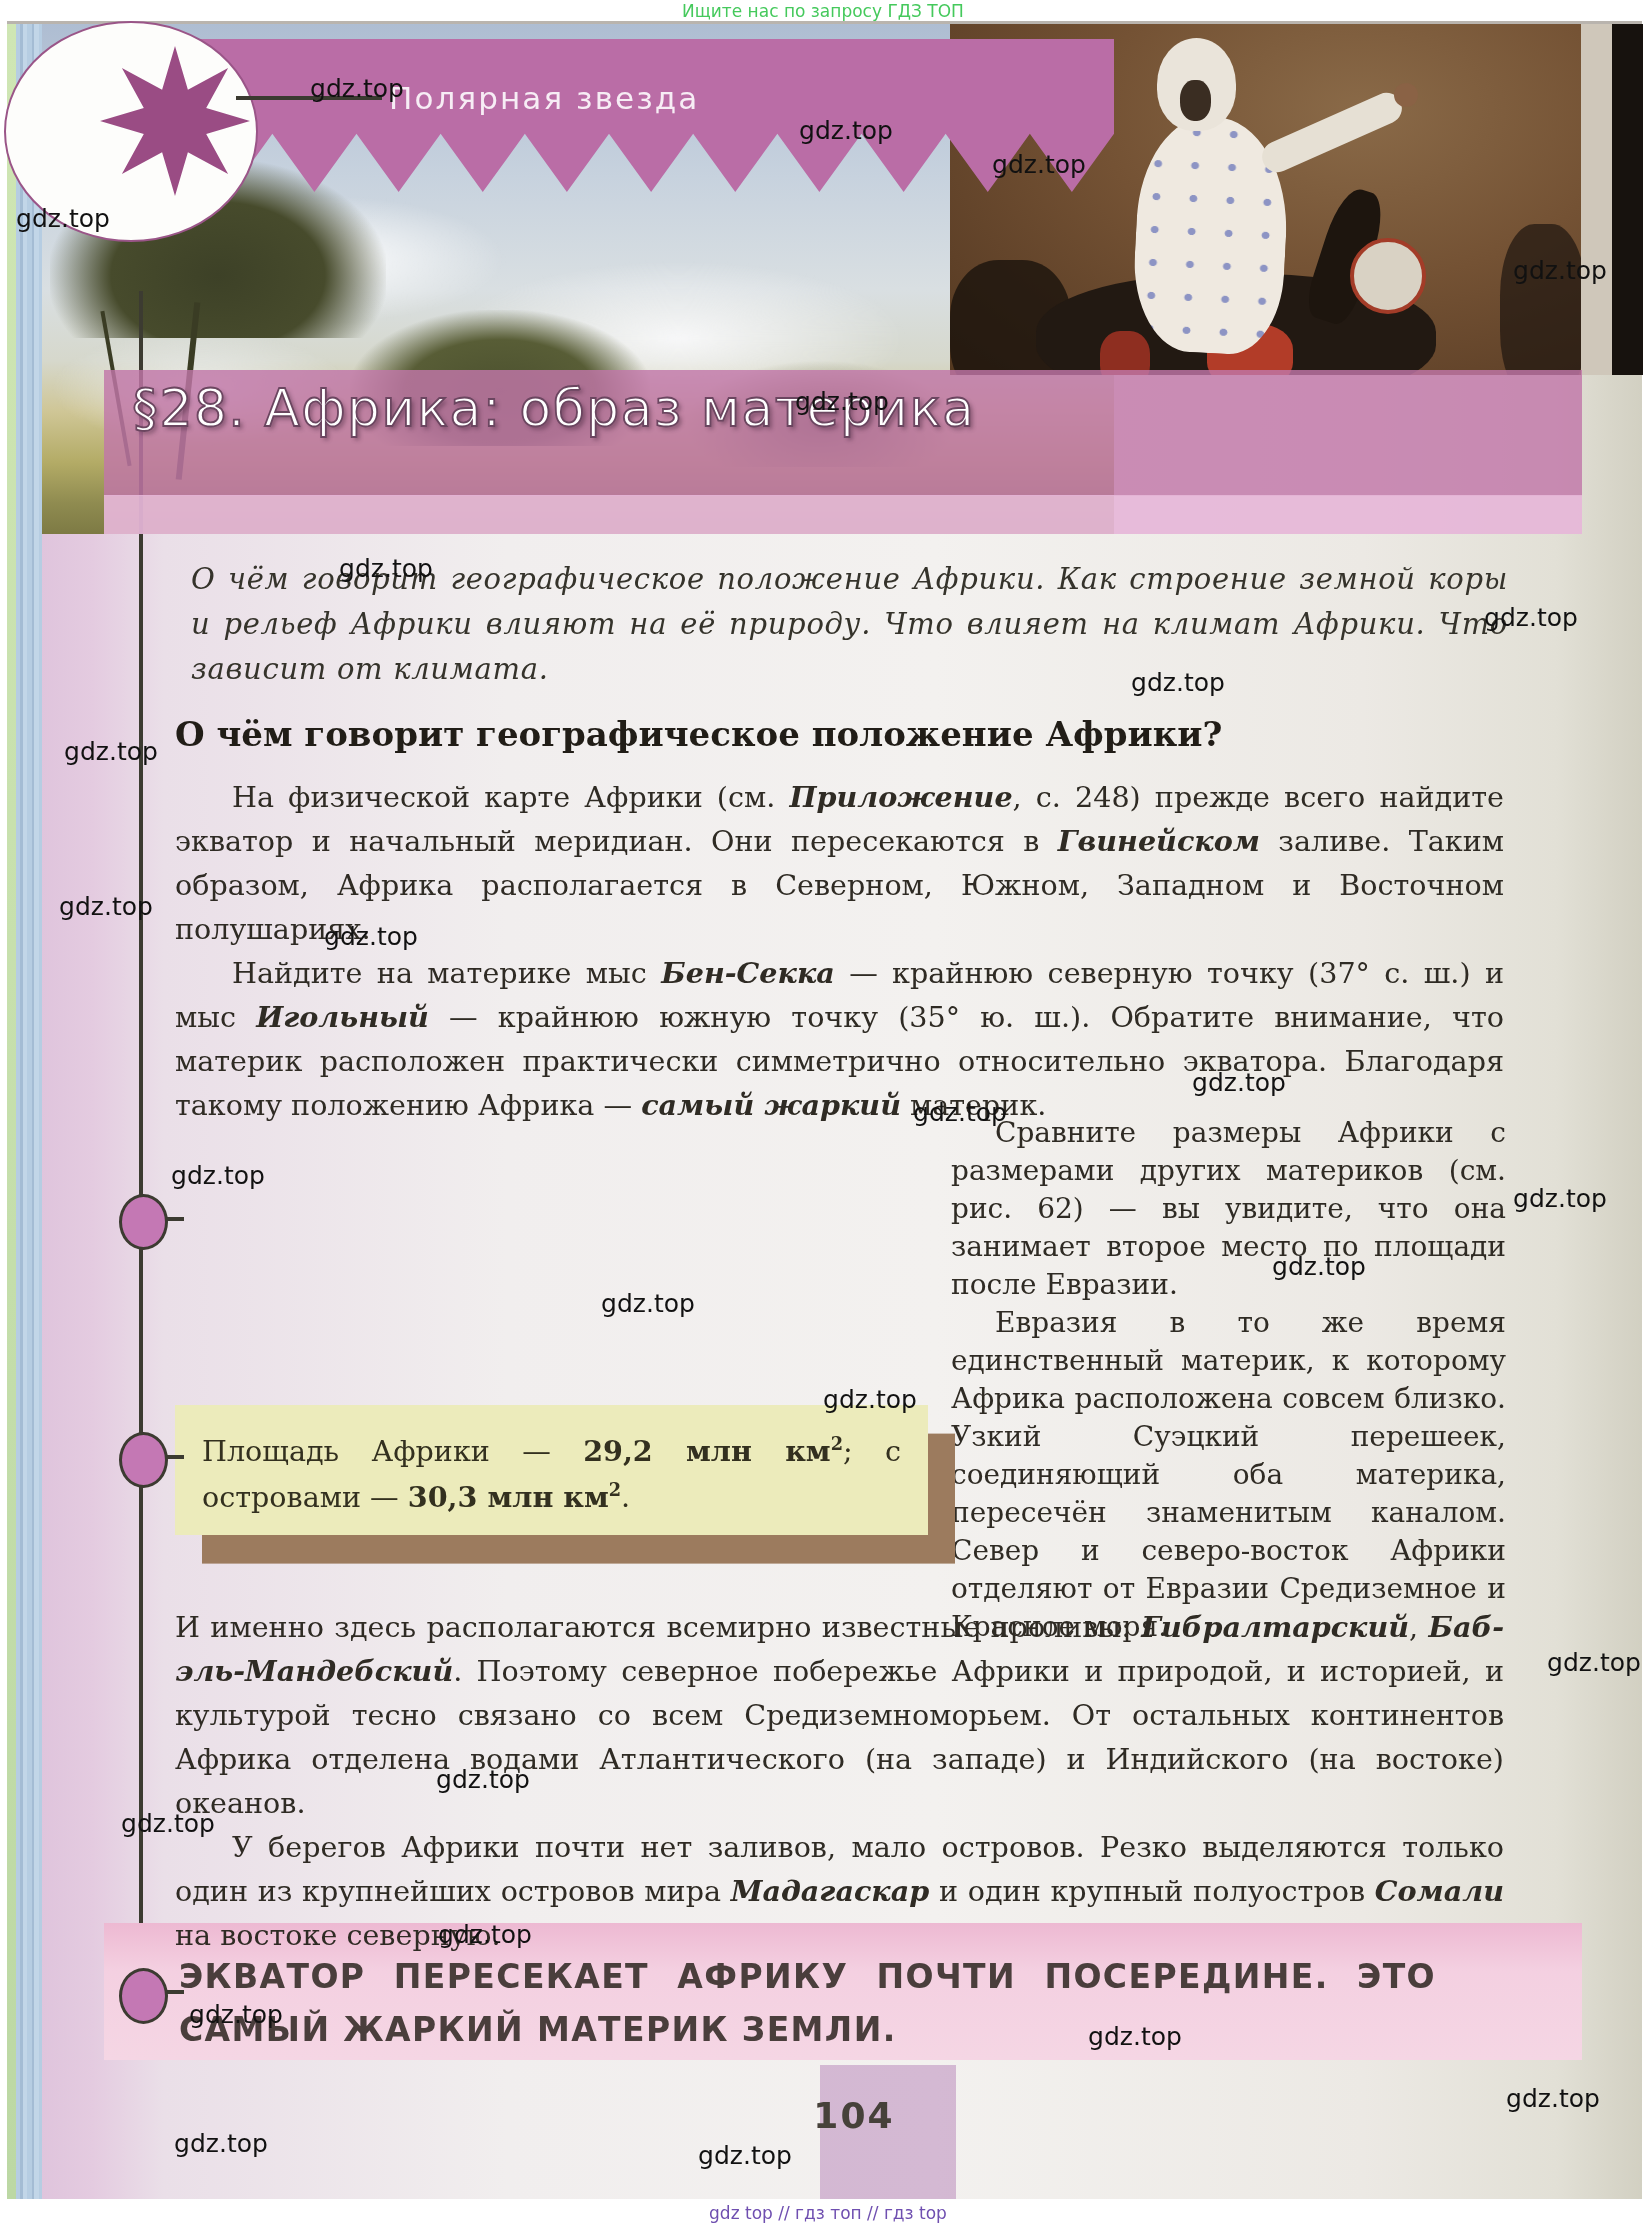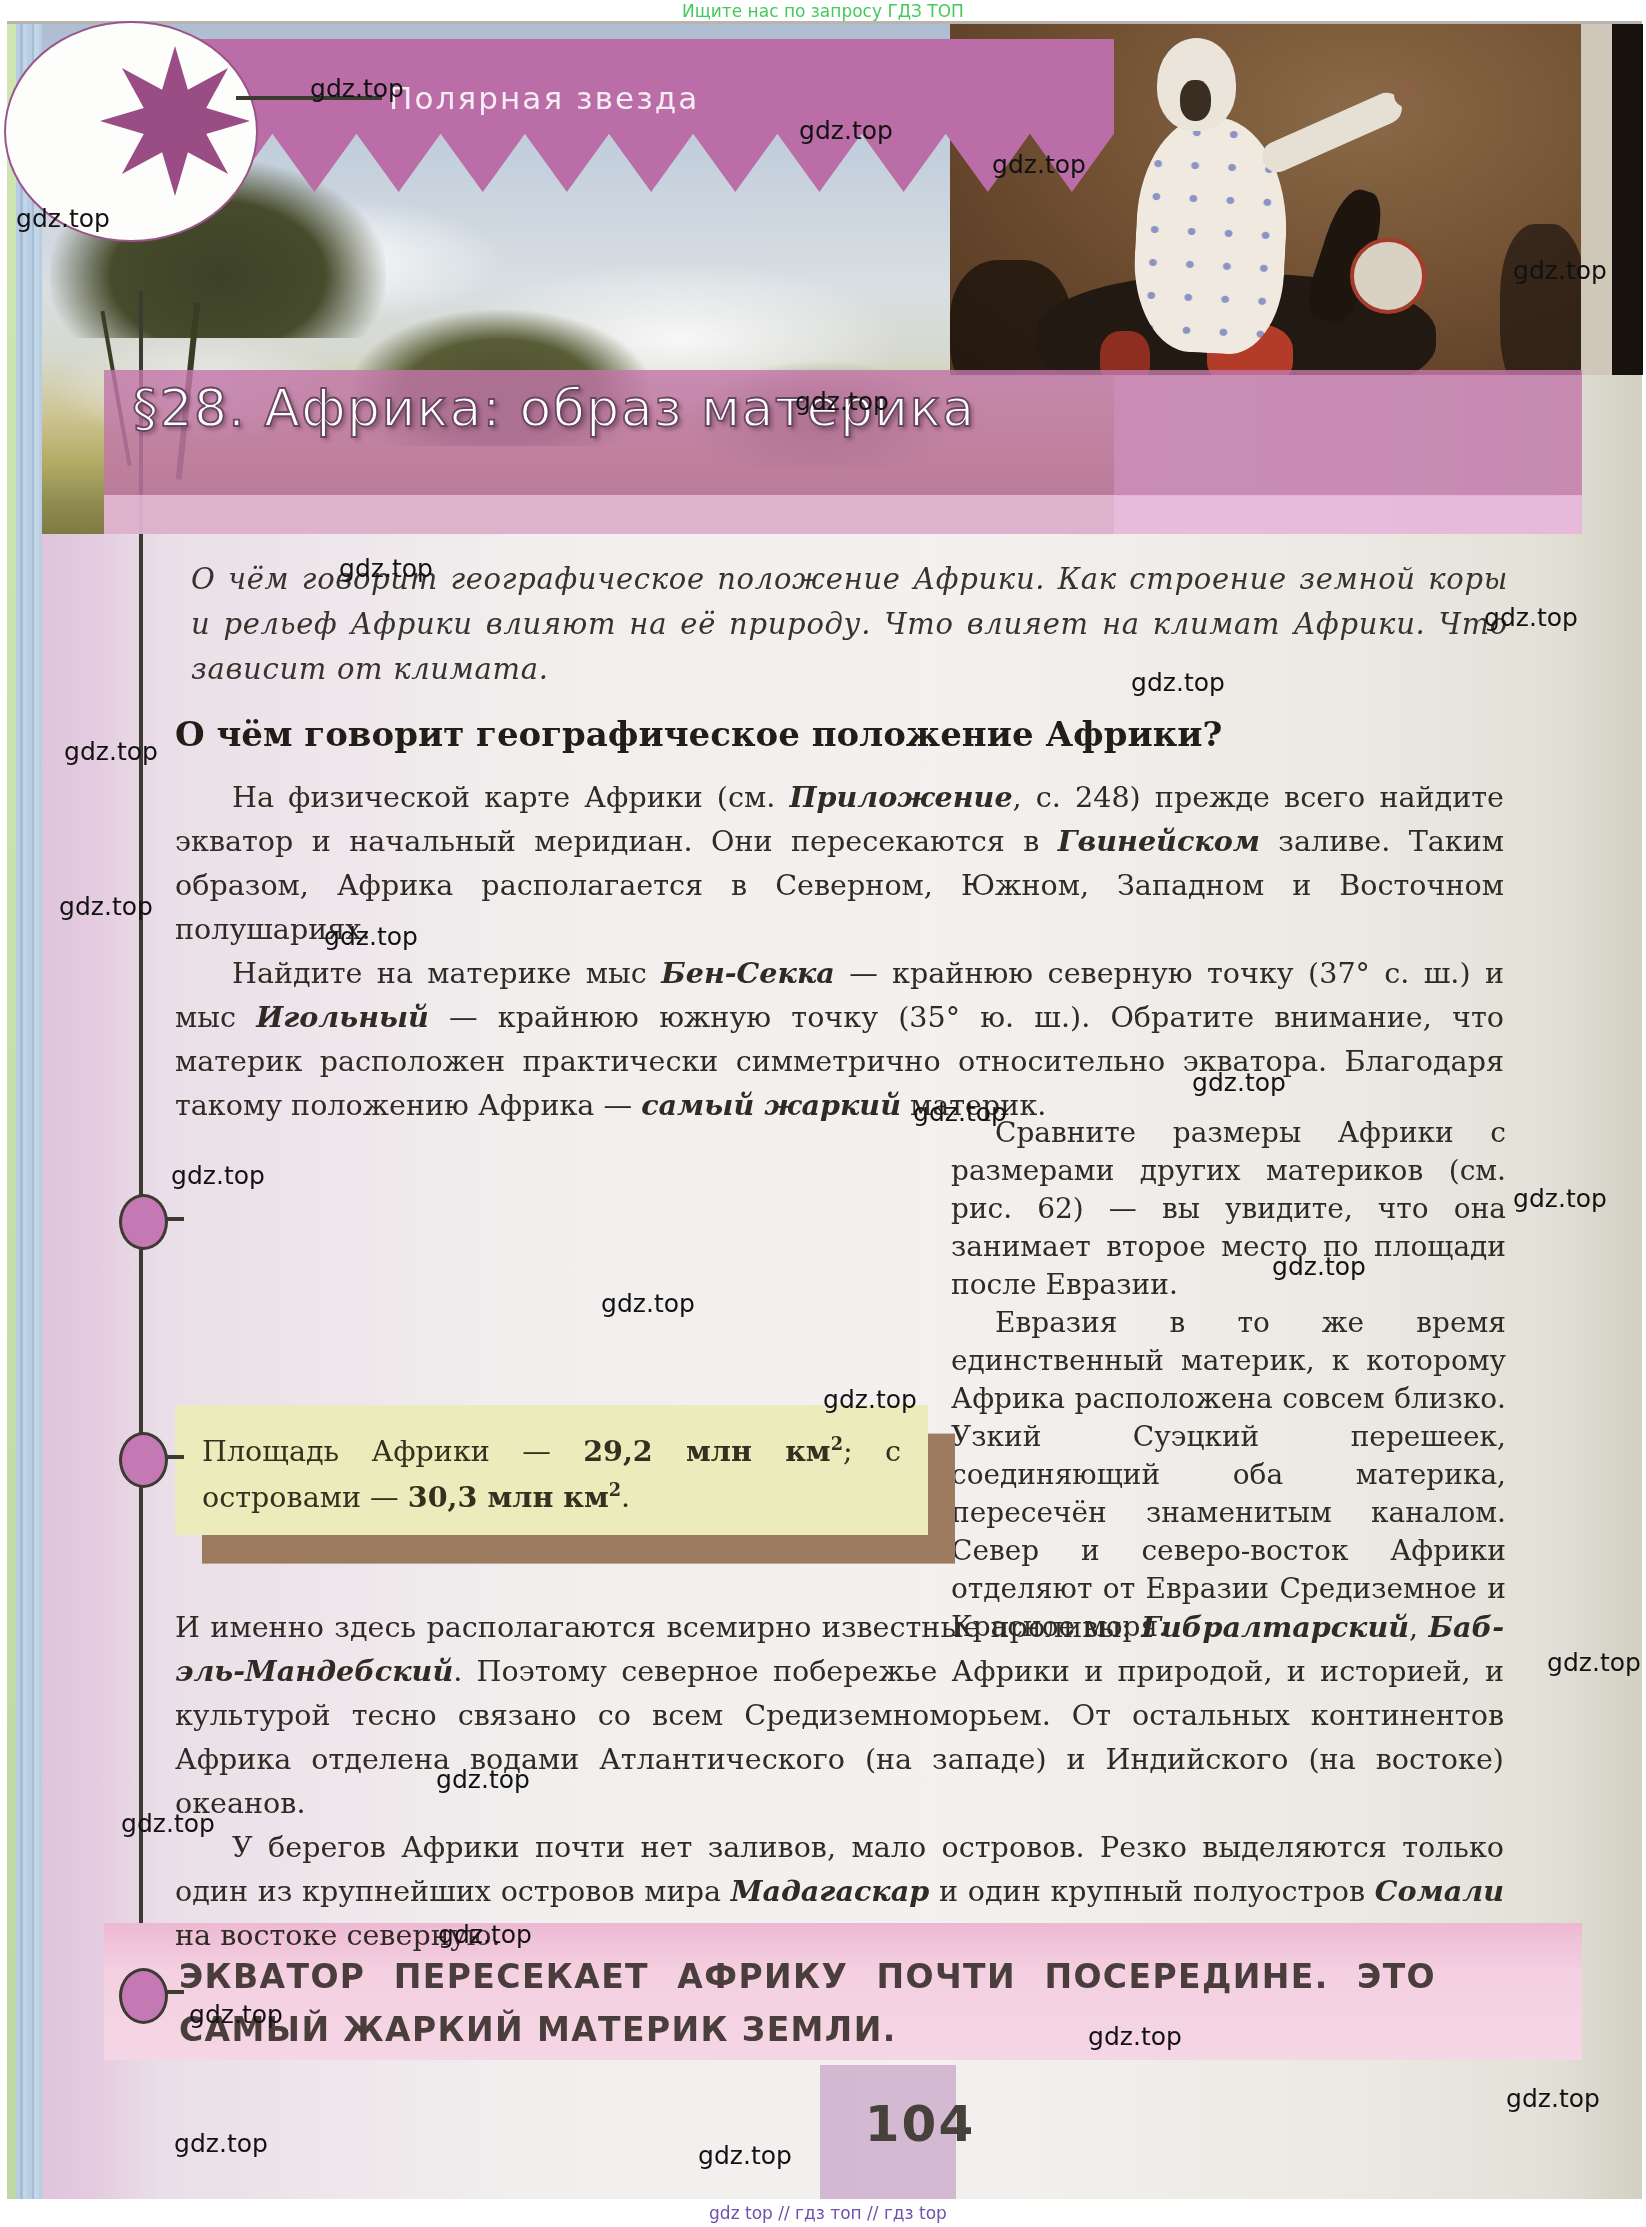--- a/index.html
+++ b/index.html
@@ -92,22 +92,22 @@
   .cn2{left:140px;top:1455px;}
   .cn3{left:140px;top:1990px;}
   
   .keybox{position:absolute;left:104px;top:1923px;width:1478px;height:137px;z-index:7;
      background:linear-gradient(#edb9d2 0%,#f4d0e1 35%,#f5d6e4 100%);}
   .keybox .ktext{position:absolute;left:75px;top:27px;width:1257px;
      font-family:"DejaVu Sans",sans-serif;font-weight:bold;font-size:33px;line-height:53px;
      letter-spacing:1.4px;color:#4a3e3c;text-align:justify;}
   
   .pn-band{position:absolute;left:820px;top:2065px;width:136px;height:134px;background:rgba(186,138,188,0.55);z-index:7;}
-  .pagenum{position:absolute;left:852px;top:2095px;width:136px;z-index:8;text-align:center;
-     font-family:"DejaVu Sans",sans-serif;font-weight:bold;font-size:50px;letter-spacing:2.1px;color:#46413a;}
+  .pagenum{position:absolute;left:786px;top:2095px;width:136px;z-index:8;text-align:center;
+     font-family:"DejaVu Sans",sans-serif;font-weight:bold;font-size:36px;letter-spacing:2.1px;color:#46413a;}
   .top-note{position:absolute;left:0;top:1.4px;width:1646px;text-align:center;z-index:20;
      font-family:"DejaVu Sans",sans-serif;font-size:17px;color:#45c95c;}
   .footer-note{position:absolute;left:0;top:2203px;width:1656px;text-align:center;z-index:20;
      font-family:"DejaVu Sans",sans-serif;font-size:17px;color:#6f4fb0;}
   
   .wm{position:absolute;z-index:30;font-family:"DejaVu Sans",sans-serif;font-size:25px;color:#111111;
       transform:translate(-50%,-50%);white-space:nowrap;margin-top:24px;}
   
   .seg-i{font-style:italic;font-weight:bold;}
   .seg-b{font-weight:bold;}

